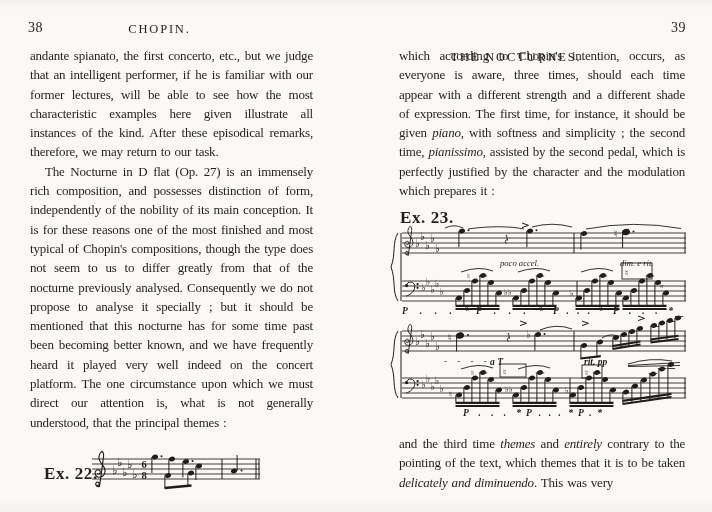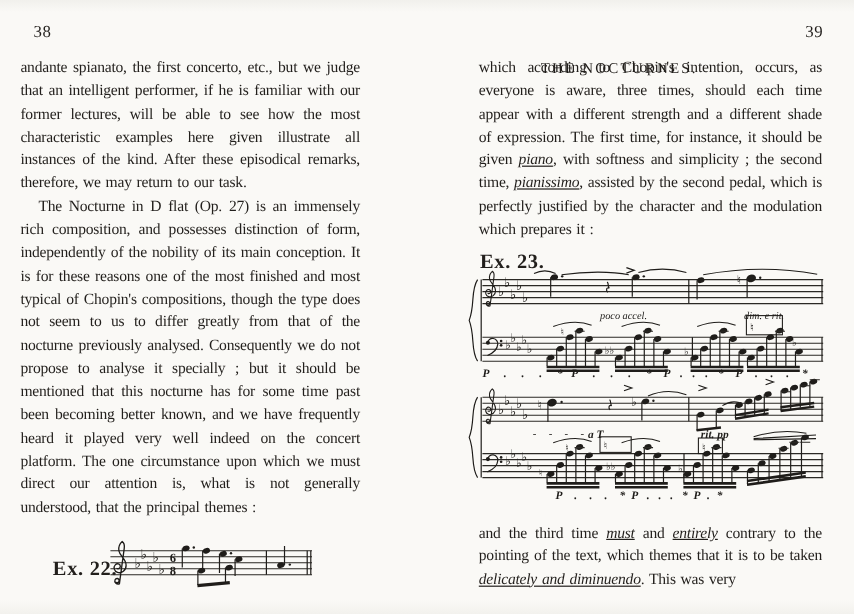--- a/index.html
+++ b/index.html
@@ -13,41 +13,42 @@
   #page-left{left:0;width:356px;}
   #page-right{left:356px;width:356px;}
   .pagenum{position:absolute;top:20px;font-size:14px;letter-spacing:.5px;}
   .runhead{position:absolute;top:22px;font-size:12.5px;letter-spacing:1.8px;text-align:center;}
   .body-text{
     position:absolute;text-align:justify;
     font-size:13px;line-height:19.3px;letter-spacing:-0.2px;word-spacing:1px;
   }
   .body-text p{margin:0;}
   .body-text p.indent{text-indent:15px;}
-  .body-text em{font-style:italic;text-decoration:underline;}
+  .body-text em{font-style:italic;}
   .ex-label{position:absolute;font-weight:bold;font-size:17px;letter-spacing:.6px;}
   svg{position:absolute;}
   svg .ln{stroke:#2b2925;stroke-width:.9;fill:none;}
   svg .st{stroke:#1f1d1a;stroke-width:1;fill:none;}
   svg .bm{stroke:#1f1d1a;fill:none;}
   svg .sl{stroke:#1f1d1a;stroke-width:.9;fill:none;}
   svg .bx{stroke:#1f1d1a;stroke-width:.9;fill:none;}
   svg ellipse,svg circle{fill:#1f1d1a;}
   svg text{fill:#1f1d1a;font-family:"Liberation Serif",serif;}
   svg text.fl{font-family:"DejaVu Sans",sans-serif;}
   svg text.it{font-style:italic;}
   svg text.bd{font-weight:bold;}
 </style>
 </head>
 <body>
 
 <div class="page" id="page-left">
   <div class="pagenum" style="left:28px;">38</div>
-
-  <div class="body-text" style="left:17px;top:46px;width:283px;">
+  <div class="runhead" style="left:18px;width:283px;">CHOPIN.</div>
+
+  <div class="body-text" style="left:30px;top:46px;width:283px;">
     <p><span>andante spianato, the first concerto, etc., but we judge that an intelligent performer, if he is familiar with our former lectures, will be able to see how the most characteristic examples here given illustrate all instances of the kind. After these episodical remarks, therefore, we may return to our task.</span></p>
     <p class="indent"><span>The Nocturne in D flat (Op. 27) is an immensely rich composition, and possesses distinction of form, independently of the nobility of its main conception. It is for these reasons one of the most finished and most typical of Chopin's compositions, though the type does not seem to us to differ greatly from that of the nocturne previously analysed. Consequently we do not propose to analyse it specially&nbsp;; but it should be mentioned that this nocturne has for some time past been becoming better known, and we have frequently heard it played very well indeed on the concert platform. The one circumstance upon which we must direct our attention is, what is not generally understood, that the principal themes&nbsp;:</span></p>
   </div>
 
   <div class="ex-label" style="left:44px;top:464px;">Ex. 22.</div>
 
   <svg style="left:88px;top:442px;" width="180" height="62" viewBox="0 0 180 62">
     <defs>
       <g id="nh22">
           <ellipse rx="3.1" ry="2.3" transform="rotate(-16)"></ellipse>
@@ -373,15 +374,15 @@
       <path class="sl" d="M240 146 Q262 139 284 143"></path>
     </g>
     <g>
       <text class="it bd" x="75" y="198" font-size="9.5" textLength="58">P . . . *</text>
       <text class="it bd" x="138" y="198" font-size="9.5" textLength="47">P . . . *</text>
       <text class="it bd" x="190" y="198" font-size="9.5" textLength="24">P . *</text>
     </g>
   </svg>
 
   <div class="body-text" style="left:43px;top:434px;width:286px;">
-    <p><span>and the third time </span><em>must</em><span> and </span><em>entirely</em><span> contrary to the pointing of the text, which themes that it is to be taken </span><em>delicately and diminuendo</em><span>. This was very</span></p>
+    <p><span>and the third time </span><em>themes</em><span> and </span><em>entirely</em><span> contrary to the pointing of the text, which themes that it is to be taken </span><em>delicately and diminuendo</em><span>. This was very</span></p>
   </div>
 </div>
 
 </body></html>

